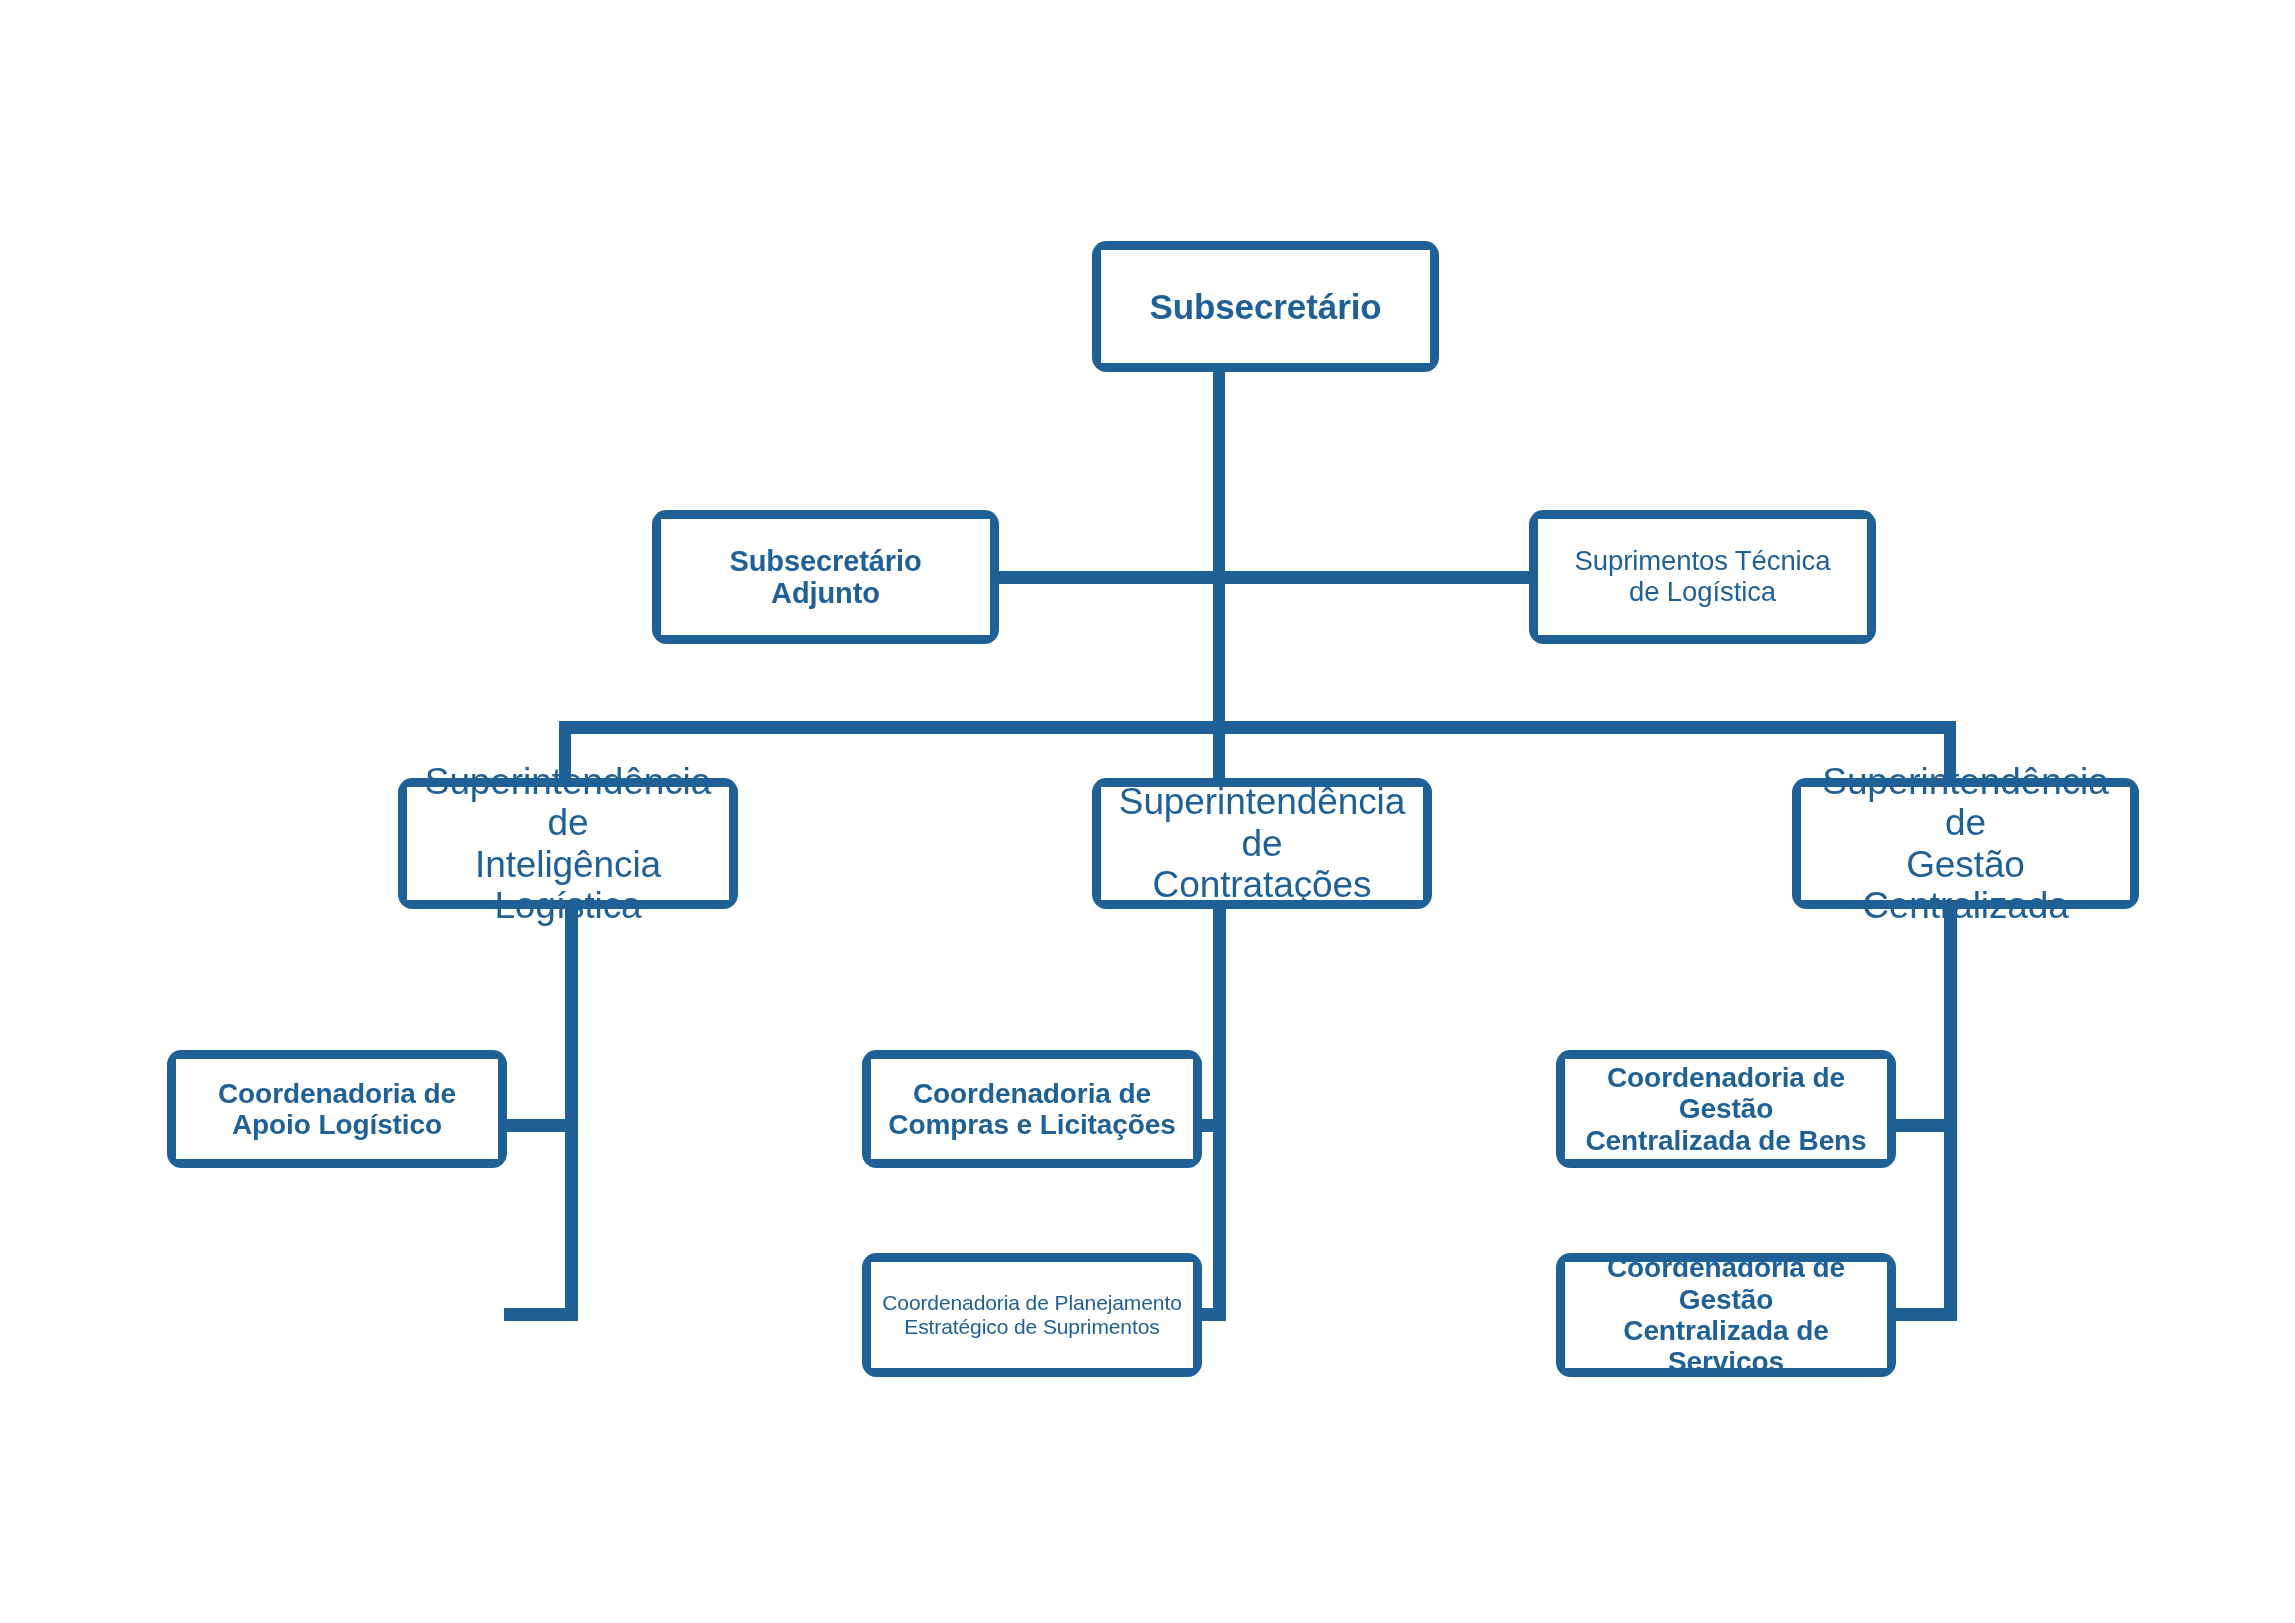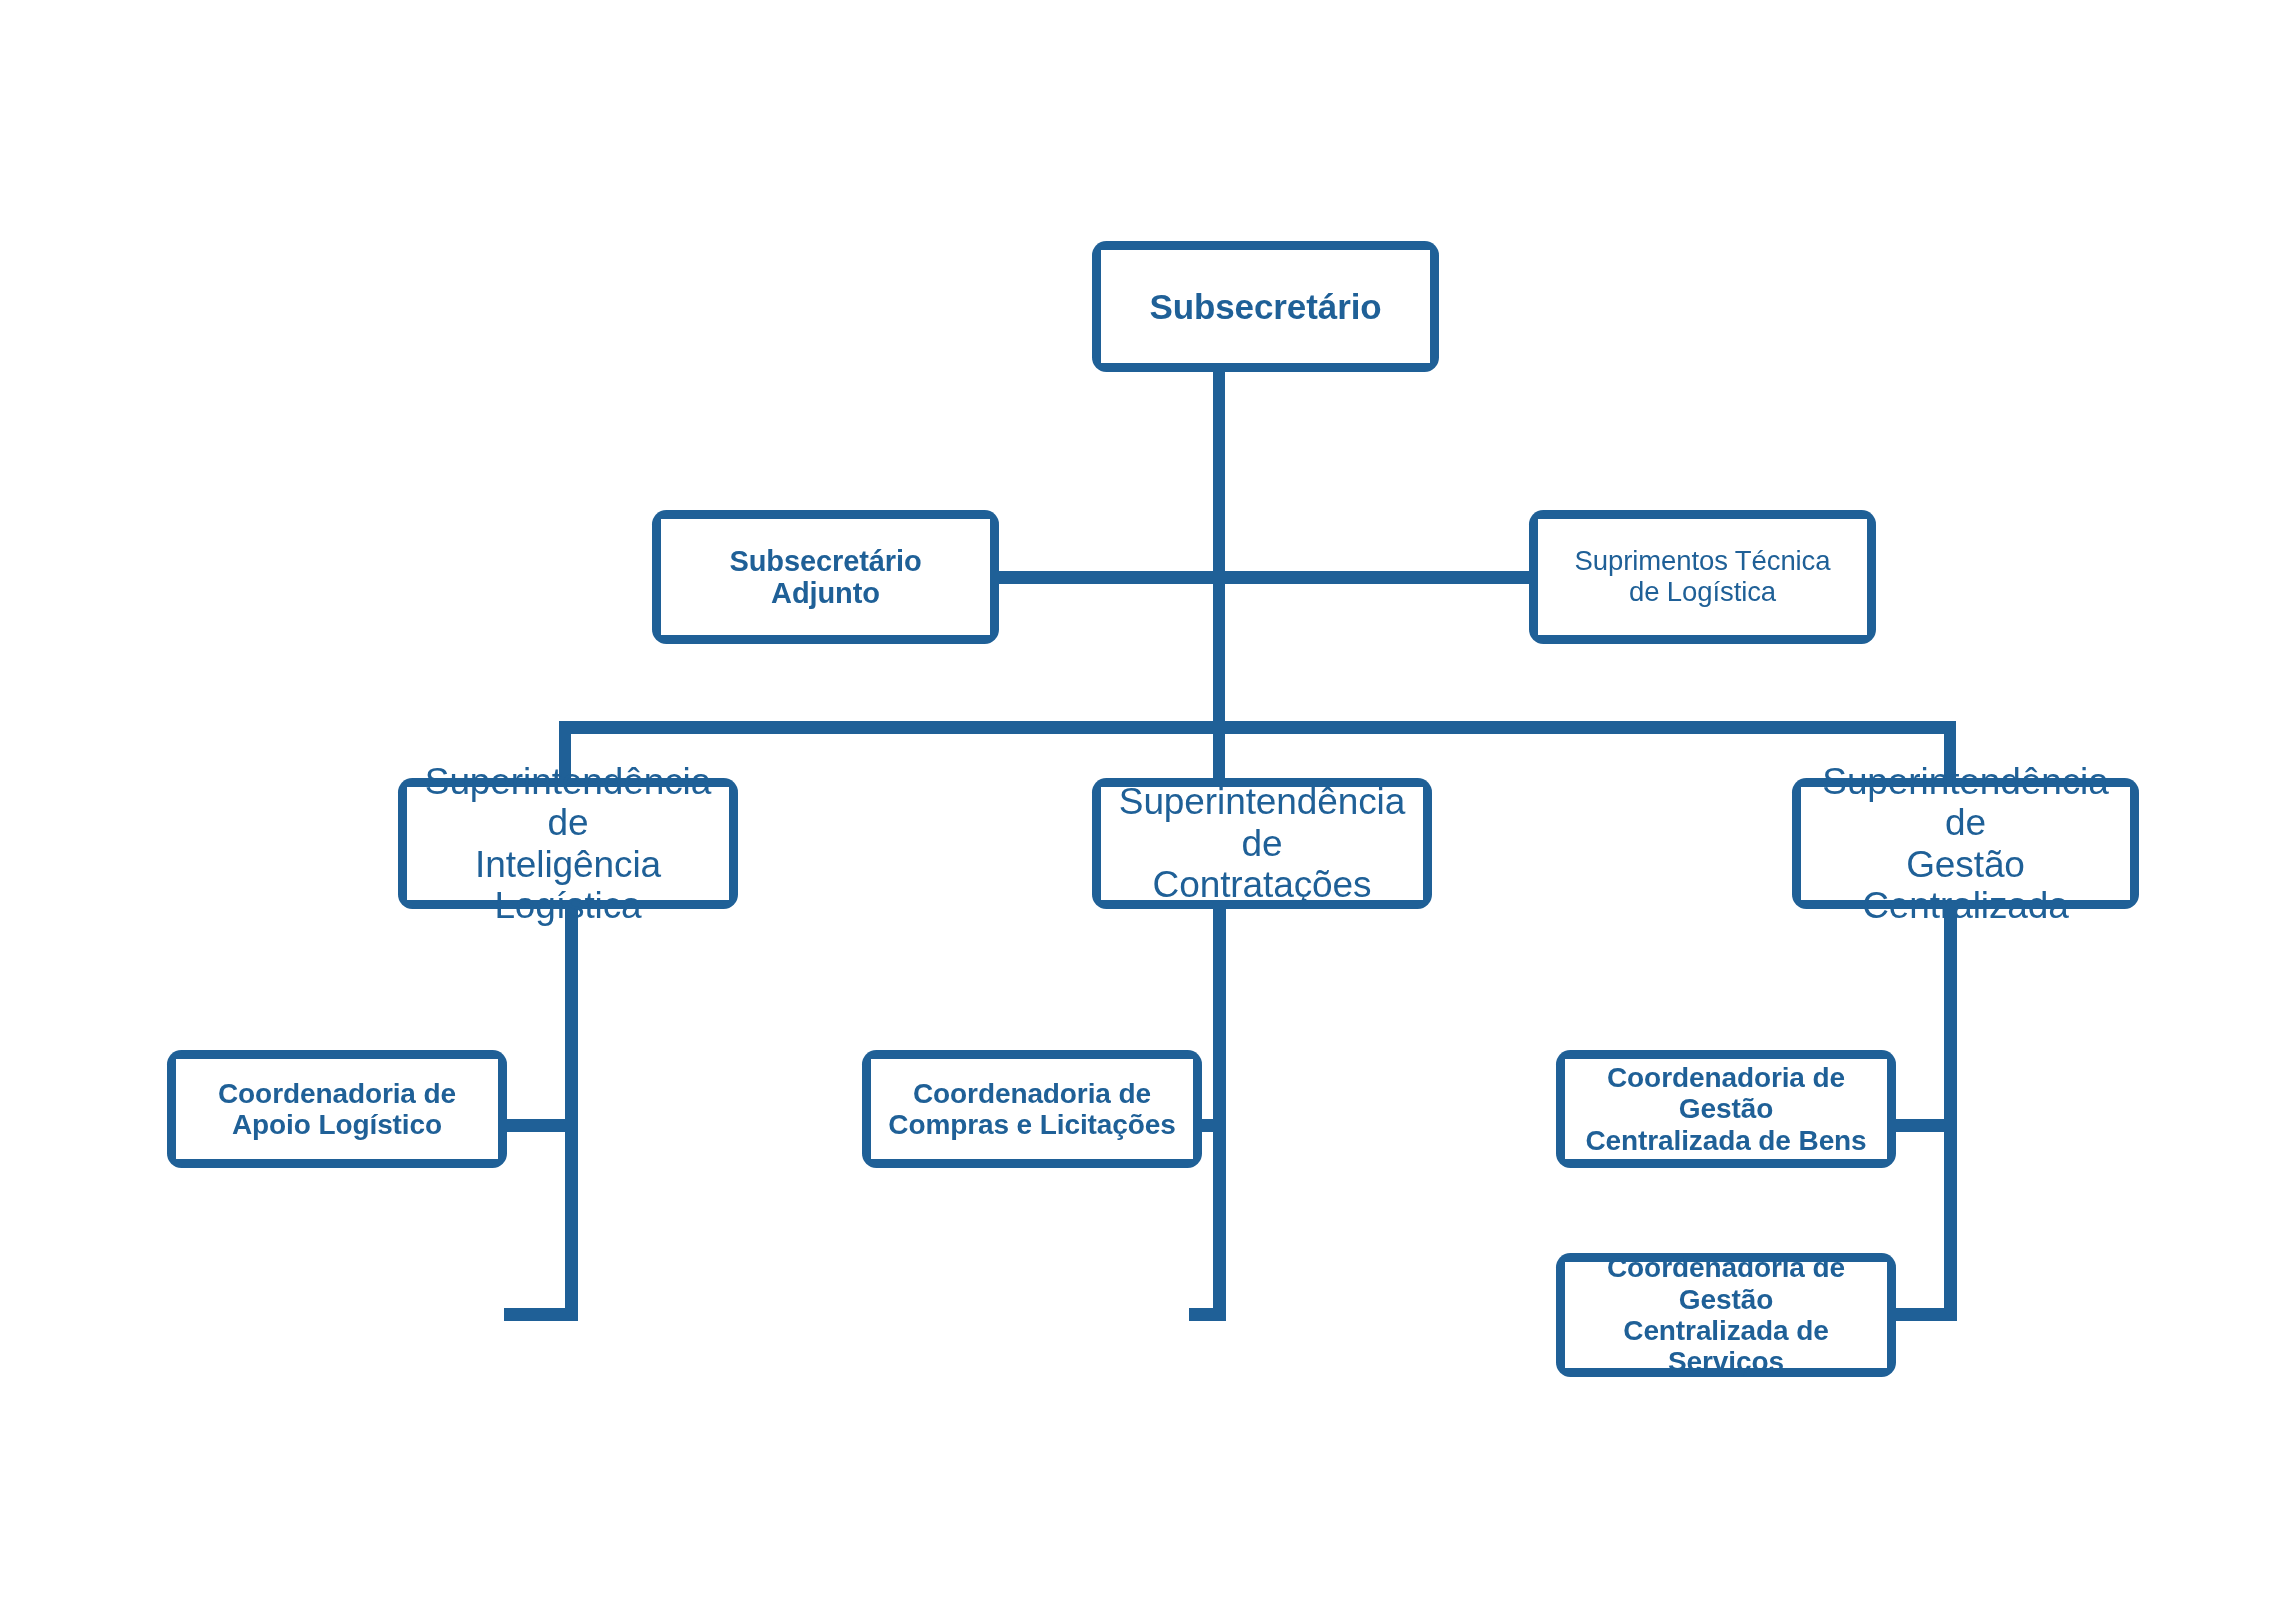--- a/index.html
+++ b/index.html
@@ -135,20 +135,26 @@
   </div>
 
 
   <div class="node lvl-leaf" style="left:862px; top:1050px; width:340px; height:118px;">
     <div class="node-inner">
       <span class="node-label">Coordenadoria de
 Compras e Licitações</span>
     </div>
   </div>
 
+  <div class="node lvl-leaf-sm" style="left:862px; top:1253px; width:340px; height:124px;">
+    <div class="node-inner">
+      <span class="node-label">Coordenadoria de Planejamento
+Estratégico de Suprimentos</span>
+    </div>
+  </div>
 
   <div class="node lvl-leaf" style="left:1556px; top:1050px; width:340px; height:118px;">
     <div class="node-inner">
       <span class="node-label">Coordenadoria de Gestão
 Centralizada de Bens</span>
     </div>
   </div>
 
   <div class="node lvl-leaf" style="left:1556px; top:1253px; width:340px; height:124px;">
     <div class="node-inner">

